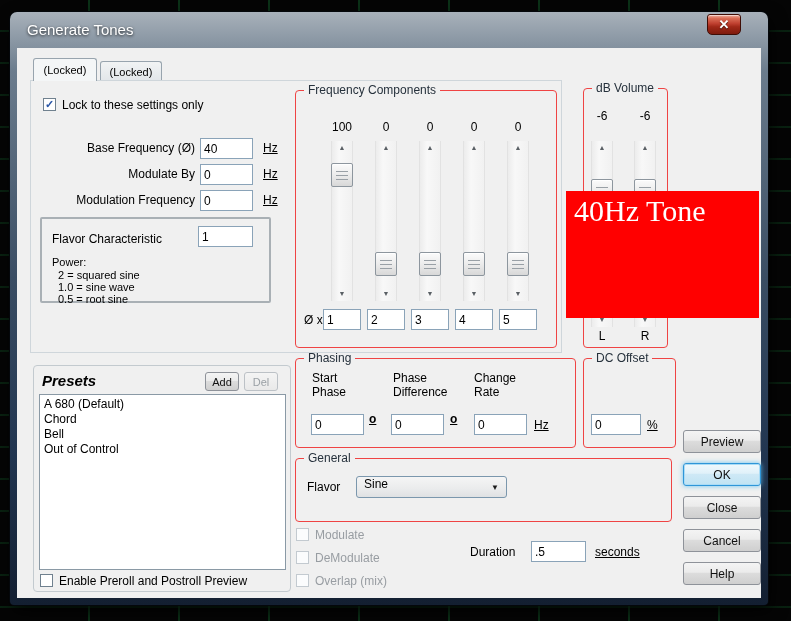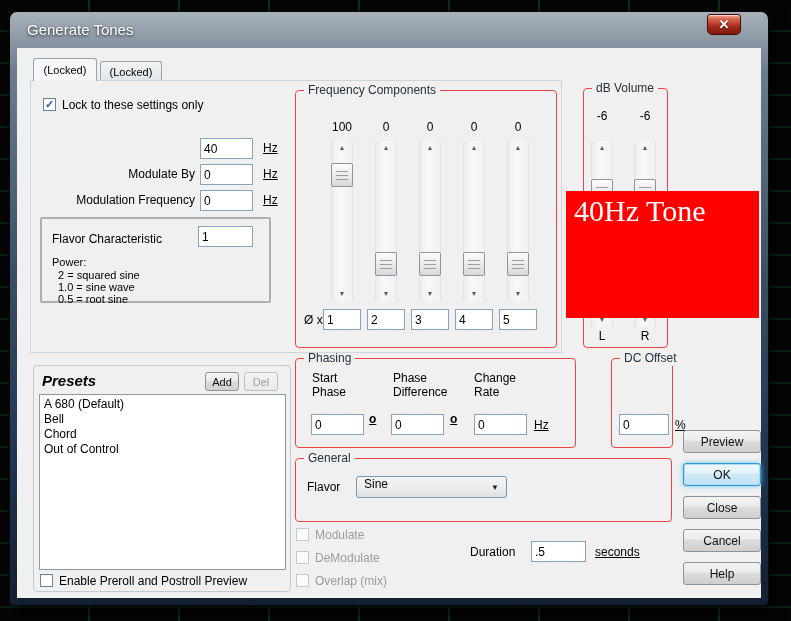--- a/index.html
+++ b/index.html
@@ -102,20 +102,21 @@
       <div class="tab idle" style="left:83px;top:13px;width:62px;height:20px;">
         <span>(Locked)</span>
       </div>
       <div class="tabpage" style="left:13px;top:32px;width:532px;height:273px;"></div>
 
       <div class="cb" style="left:26px;top:50px;z-index:2;">
         <span>✓</span>
       </div>
       <div class="lbl" style="left:45px;top:50px;z-index:2;">Lock to these settings only</div>
 
+      <div class="rlbl" style="top:93px;z-index:2;">Base Frequency (Ø)</div>
       <input class="inp" style="left: 183px; top: 90px; width: 53px; z-index: 2;" value="40">
       <div class="unit" style="left:246px;top:93px;z-index:2;">Hz</div>
 
       <div class="rlbl" style="top:119px;z-index:2;">Modulate By</div>
       <input class="inp" style="left: 183px; top: 116px; width: 53px; z-index: 2;" value="0">
       <div class="unit" style="left:246px;top:119px;z-index:2;">Hz</div>
 
       <div class="rlbl" style="top:145px;z-index:2;">Modulation Frequency</div>
       <input class="inp" style="left: 183px; top: 142px; width: 53px; z-index: 2;" value="0">
       <div class="unit" style="left:246px;top:145px;z-index:2;">Hz</div>
@@ -194,22 +195,22 @@
       <div class="grp" style="left:16px;top:317px;width:258px;height:227px;border-color:#c3cacf;">
         <div class="ptitle" style="left:8px;top:6px;">Presets</div>
         <div class="btn small" style="left:171px;top:6px;">
           <span>Add</span>
         </div>
         <div class="btn small dis" style="left:210px;top:6px;">
           <span>Del</span>
         </div>
         <div class="listbox" style="left:5px;top:28px;width:247px;height:176px;">
           <div class="item">A 680 (Default)</div>
+          <div class="item">Chord</div>
           <div class="item">Bell</div>
-          <div class="item">Chord</div>
           <div class="item">Out of Control</div>
         </div>
         <div class="cb" style="left:6px;top:208px;"></div>
         <div class="lbl" style="left:25px;top:208px;">Enable Preroll and Postroll Preview</div>
       </div>
 
       <div class="grp" style="left:278px;top:310px;width:281px;height:90px;">
         <span class="cap">Phasing</span>
         <div class="lbl" style="left:16px;top:12px;">
           <span>Start</span><br>
@@ -224,21 +225,21 @@
           <span>Rate</span>
         </div>
         <input class="inp" style="left: 15px; top: 55px; width: 53px;" value="0">
         <div class="unit deg" style="position:absolute;left:73px;top:53px;">o</div>
         <input class="inp" style="left: 95px; top: 55px; width: 53px;" value="0">
         <div class="unit deg" style="position:absolute;left:154px;top:53px;">o</div>
         <input class="inp" style="left: 178px; top: 55px; width: 53px;" value="0">
         <div class="unit" style="left:238px;top:59px;">Hz</div>
       </div>
 
-      <div class="grp" style="left:594px;top:310px;width:62px;height:90px;">
+      <div class="grp" style="left:566px;top:310px;width:93px;height:90px;">
         <span class="cap">DC Offset</span>
         <input class="inp" style="left: 7px; top: 55px; width: 50px;" value="0">
         <div class="unit" style="left:63px;top:59px;">%</div>
       </div>
 
       <div class="grp" style="left:278px;top:410px;width:377px;height:64px;">
         <span class="cap">General</span>
         <div class="lbl" style="left:11px;top:21px;">Flavor</div>
         <div class="combo" style="left:60px;top:17px;width:151px;">
           <span>Sine</span>

